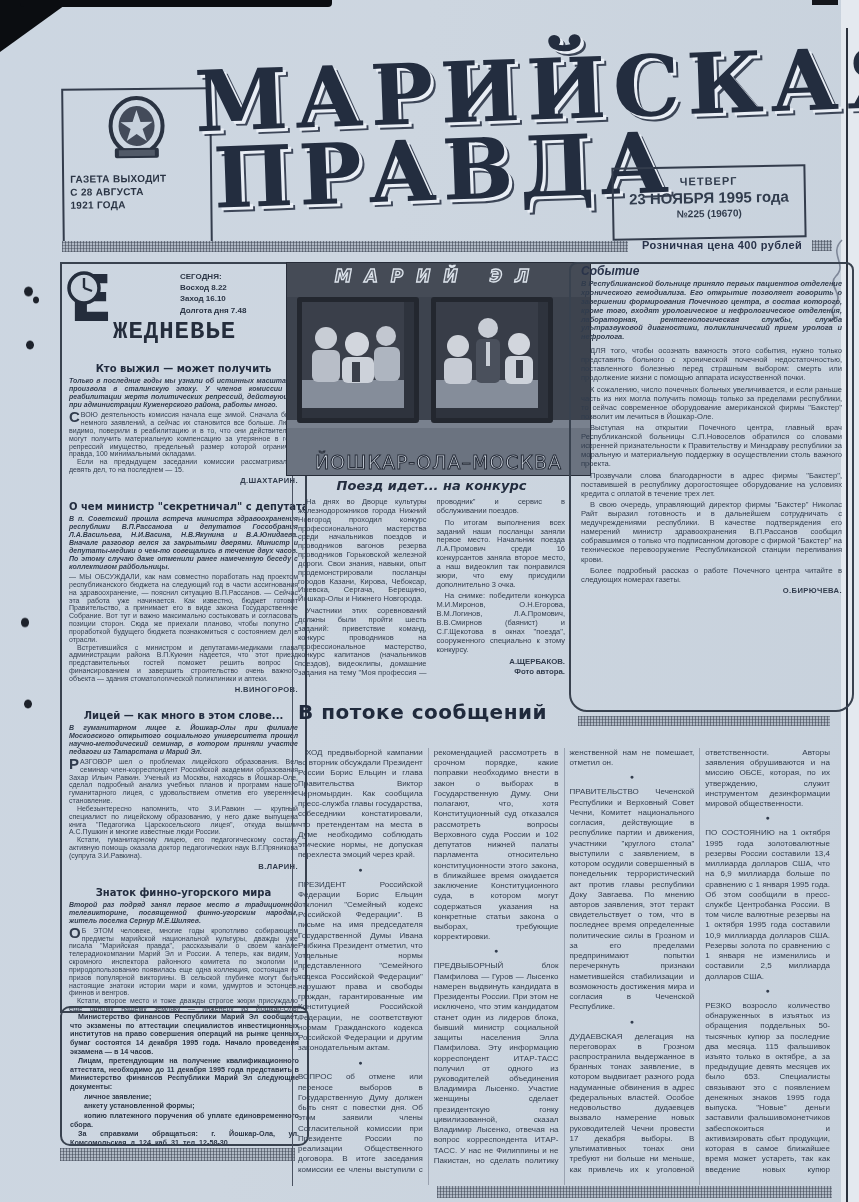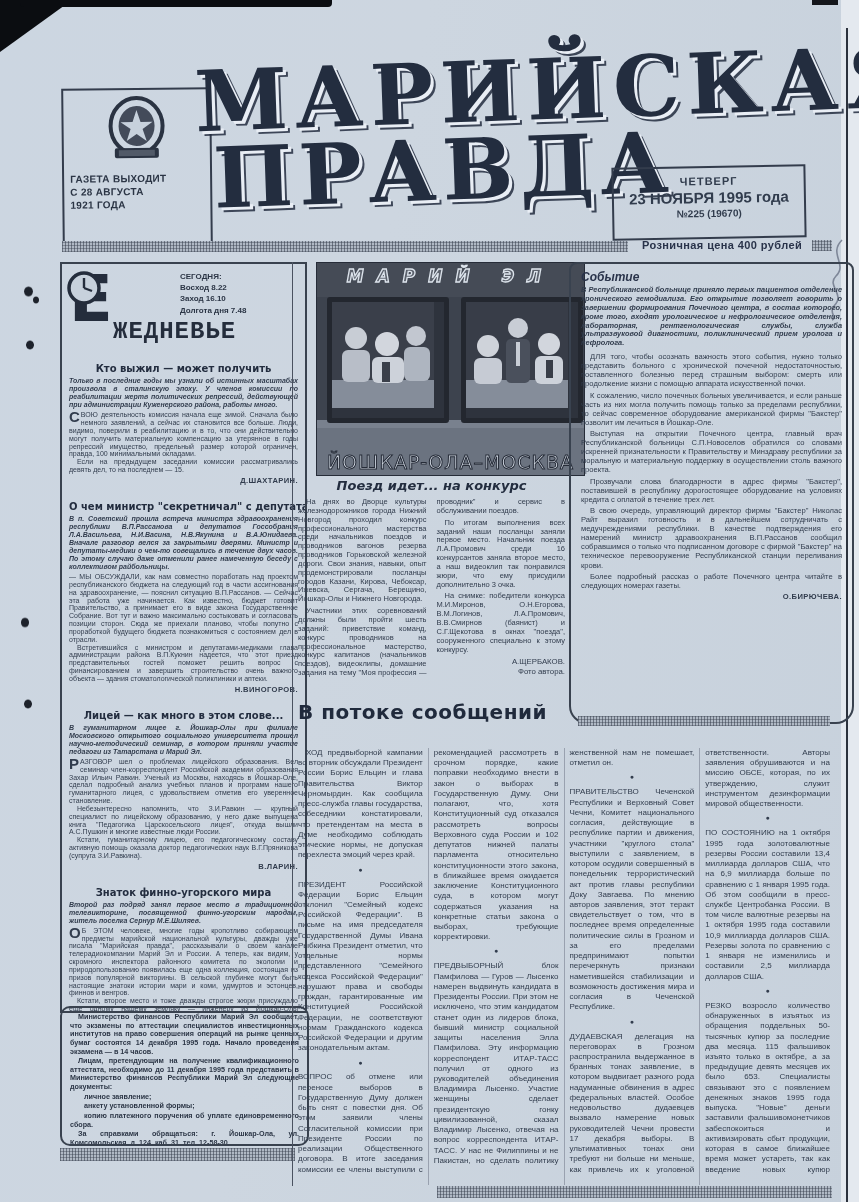--- a/index.html
+++ b/index.html
@@ -44,37 +44,37 @@
   .art p.nodent{text-indent:0;}
   .dc{float:left;font-size:15px;font-weight:900;line-height:.85;padding-right:1px;}
   .byline{margin:2px 0 0;font-size:7.6px;font-weight:bold;text-align:right;letter-spacing:.4px;}
   .ad-box{position:absolute;left:60px;top:1006px;width:229px;height:126px;border:2px solid #39424f;border-radius:10px;padding:5px 8px;
           font-size:7.2px;font-weight:bold;line-height:1.2;text-align:justify;overflow:hidden;color:#2c3646;}
   .ad-box p{margin:0 0 1px;text-indent:8px;}
   .ad-box .it{text-indent:14px;}
   .left-bottom-bar{position:absolute;left:60px;top:1148px;width:235px;height:13px;}
   .vrule{position:absolute;left:292px;top:262px;width:1px;height:924px;background:#4a5260;}
   
-  .photo{position:absolute;left:316px;top:262px;width:267px;height:212px;border:1px solid #262c38;background:
-         linear-gradient(180deg,#454b56 0 16%,#3d434e 16% 74%,#79818e 74% 78%,#6b7380 78% 100%);overflow:hidden;}
+  .photo{position:absolute;left:286px;top:262px;width:267px;height:212px;border:1px solid #262c38;background:
+         linear-gradient(180deg,#454b56 0 16%,#3d434e 16% 74%,#79818e 74% 78%,#6b7380 78% 100%);overflow:hidden;padding-left:36px;}
   .photo-top-label{position:absolute;left:0;top:3px;width:100%;text-align:center;font-family:"DejaVu Sans",sans-serif;
         font-style:italic;font-weight:900;font-size:17px;letter-spacing:13px;color:rgba(223,230,238,.15);
         -webkit-text-stroke:1.3px #dde4ec;}
   .win{position:absolute;top:34px;width:112px;height:116px;background:#2e333d;border:5px solid #23272f;border-radius:3px;}
   .win svg{display:block;}
   .photo-band{position:absolute;left:0;bottom:2px;width:100%;text-align:center;font-family:"DejaVu Sans",sans-serif;
         font-weight:400;font-size:19px;letter-spacing:1px;color:#d2d9e3;-webkit-text-stroke:1px #262c38;}
   .train-art{position:absolute;left:298px;top:478px;width:267px;}
   .train-art h2{margin:0 0 5px;font-size:13px;font-weight:900;text-align:center;color:#232d3f;font-family:"DejaVu Sans",sans-serif;font-style:italic;}
   .cols2{columns:2;column-gap:10px;font-size:7.5px;line-height:1.18;text-align:justify;}
   .cols2 p{margin:0 0 3px;text-indent:8px;}
-  .tr-byline{text-align:right;font-weight:normal;font-size:7.8px;margin-top:0;}
+  .tr-byline{text-align:right;font-weight:bold;font-size:7.8px;margin-top:0;}
   
   .event-box{position:absolute;left:569px;top:262px;width:261px;height:446px;border:2px solid #39424f;border-radius:8px 8px 18px 18px;
-             padding:6px 10px;overflow:hidden;}
+             padding:0 10px;overflow:hidden;}
   .kicker{font-size:12px;font-weight:bold;font-style:italic;color:#29334a;margin:0 0 2px;}
   .event-box h2{margin:0 0 4px;font-size:15px;font-weight:900;text-align:center;line-height:1.15;color:#232d3f;font-family:"DejaVu Sans",sans-serif;}
   .event-box .lead{margin:0 0 4px;font-size:7.4px;line-height:1.2;font-style:italic;font-weight:bold;text-align:justify;}
   .event-box p.b{margin:0 0 2px;font-size:7.6px;line-height:1.2;text-align:justify;text-indent:9px;}
   .event-bar{position:absolute;left:578px;top:716px;width:252px;height:10px;}
   
   .digest-head{position:absolute;left:298px;top:700px;width:272px;font-size:20px;font-weight:900;letter-spacing:.5px;
                color:#202a3c;font-family:"DejaVu Sans",sans-serif;}
   .digest{position:absolute;left:298px;top:748px;width:532px;height:437px;columns:4;column-gap:11px;column-fill:auto;
           column-rule:1px solid #99a1af;font-size:8px;line-height:1.28;text-align:justify;overflow:hidden;}

